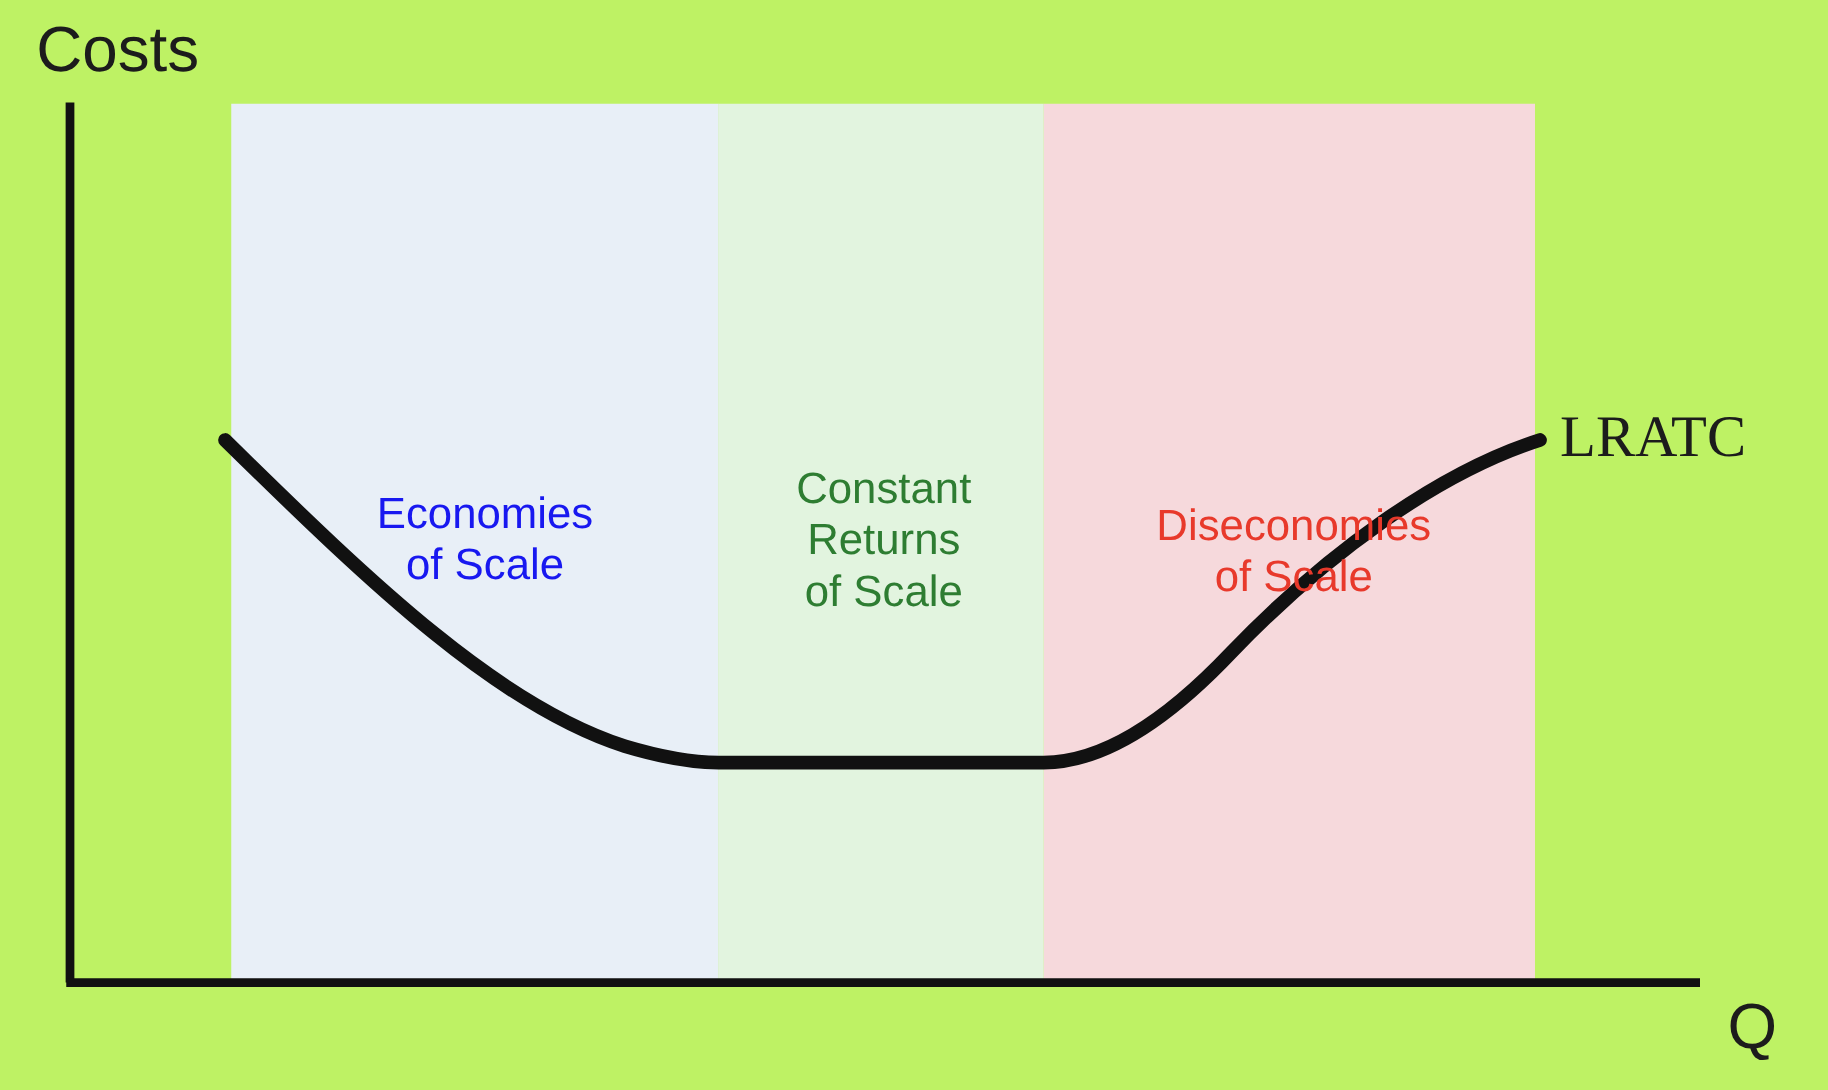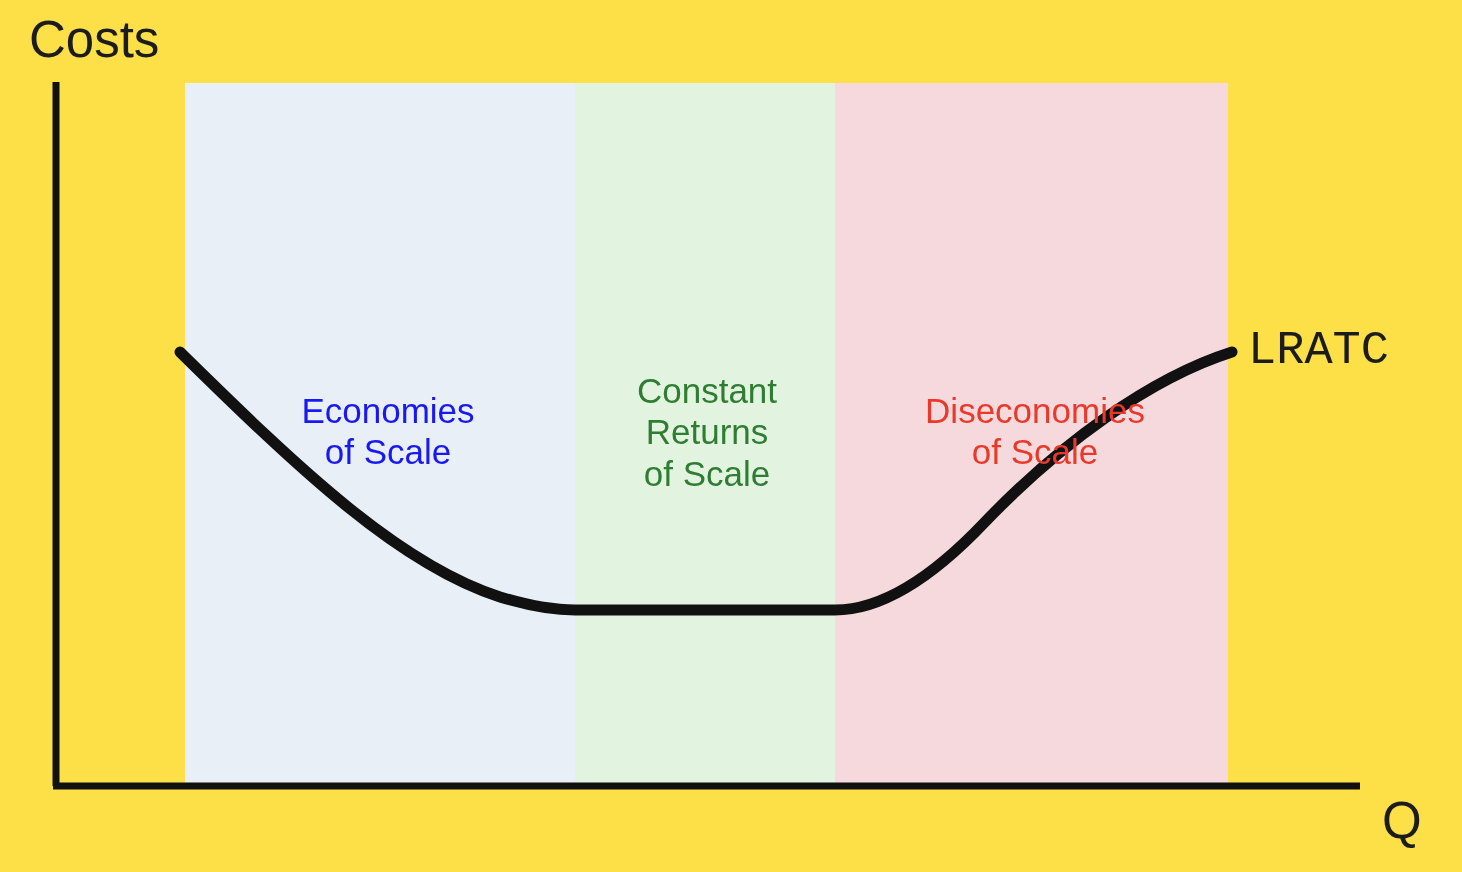--- a/index.html
+++ b/index.html
@@ -7,21 +7,21 @@
     padding: 0;
     background: #ffffff;
   }
   body {
     font-family: "Liberation Sans", sans-serif;
   }
   #stage {
     position: relative;
     width: 1462px;
     height: 872px;
-    background: #fde047;
+    background: #bef264;
     overflow: hidden;
   }
   #chart-svg {
     position: absolute;
     left: 0;
     top: 0;
     width: 1462px;
     height: 872px;
   }
   .axis-title {
@@ -42,21 +42,21 @@
     font-size: 51px;
   }
   #curve-label {
     position: absolute;
     left: 1248px;
     top: 327px;
     font-size: 47px;
     color: #1c1c1c;
     white-space: nowrap;
     line-height: 1;
-    font-family: Liberation Mono, monospace;
+    font-family: Liberation Serif, serif;
   }
   .zone-label {
     position: absolute;
     text-align: center;
     font-family: "Liberation Sans", sans-serif;
     font-size: 35px;
     line-height: 1.18;
     white-space: pre-line;
   }
   #zone-label-economies {
@@ -66,21 +66,21 @@
     color: #1818F0;
   }
   #zone-label-constant {
     left: 592px;
     top: 370px;
     width: 230px;
     color: #2E7D32;
   }
   #zone-label-diseconomies {
     left: 850px;
-    top: 390px;
+    top: 400px;
     width: 370px;
     color: #E8392B;
   }
 </style>
 </head>
 <body>
 
 <div id="stage">
 
   <svg id="chart-svg" viewBox="0 0 1462 872">

